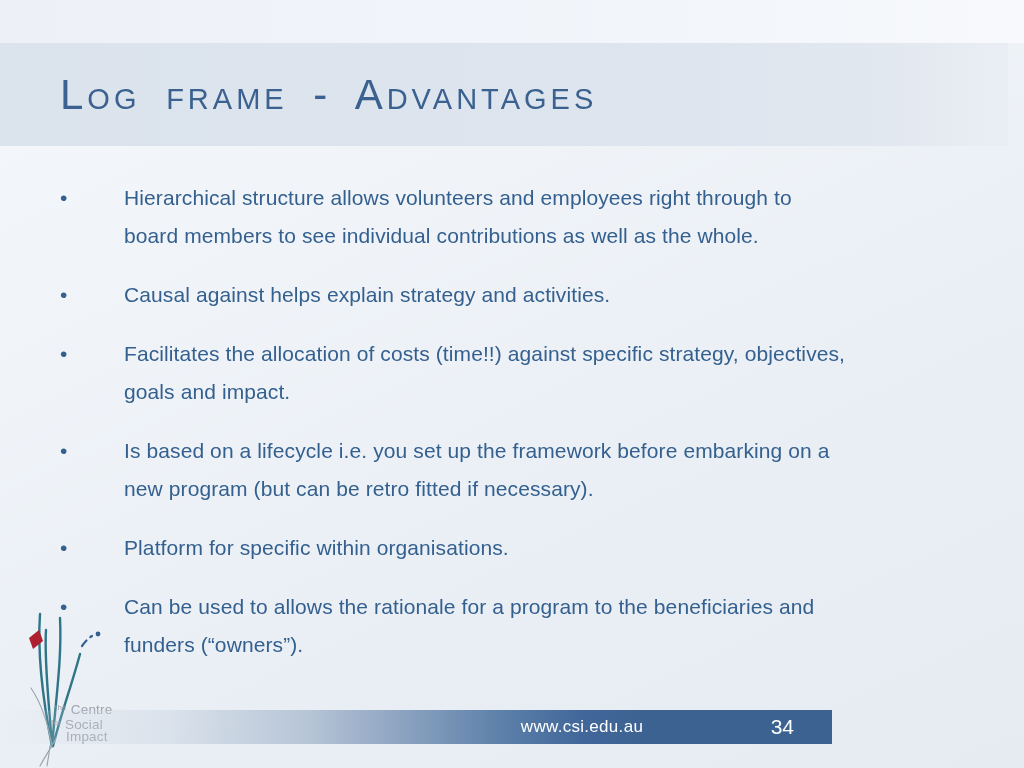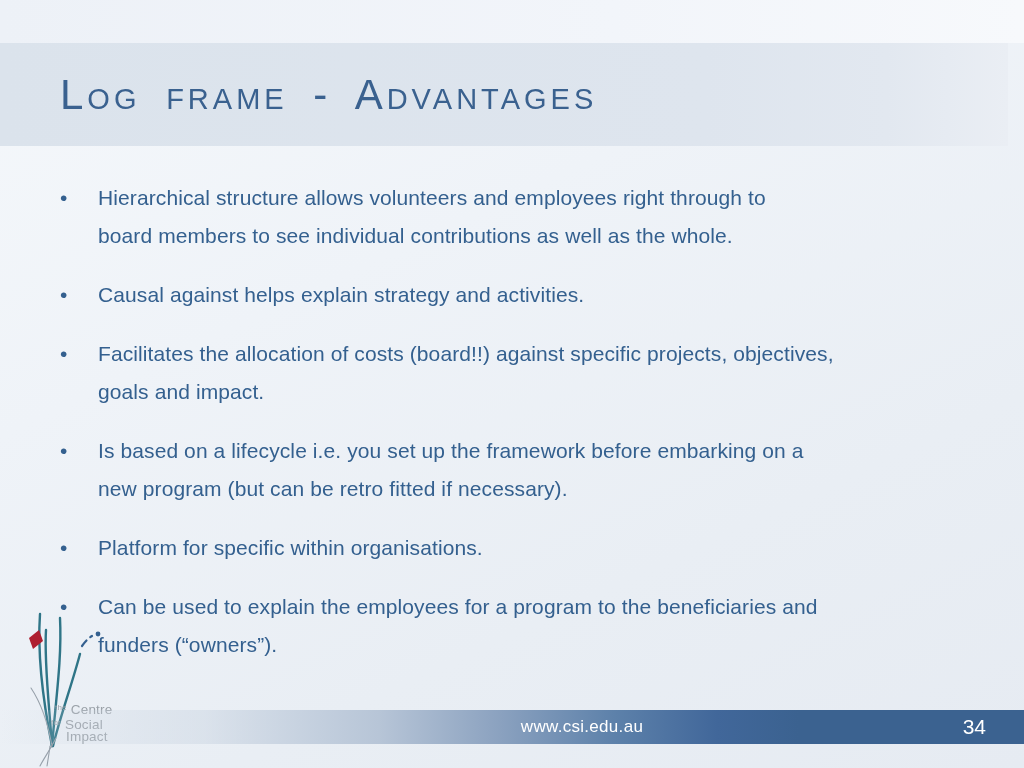--- a/index.html
+++ b/index.html
@@ -31,25 +31,25 @@
     position:absolute; left:60px; top:179px; width:930px;
     margin:0; padding:0; list-style:none;
   }
   .bullets li {
     display:flex;
     margin:0 0 21px 0;
     color:var(--body-text,#34608f);
     font-size:21px; line-height:38px;
   }
   .bullets .dot { flex:none; width:38px; font-size:21px; }
-  .bullets .bullet-text { flex:1; max-width:885px; white-space:pre-line; letter-spacing:0.1px; }
+  .bullets .bullet-text { flex:1; max-width:885px; white-space:pre-line; letter-spacing:0.1px;margin-left:26px; }
 
   
   .footer-bar {
-    position:absolute; left:0; top:710px; width:1024px; height:34px;
+    position:absolute; left:0; top:710px; width:832px; height:34px;
     background:linear-gradient(90deg,
       rgba(224,230,238,0) 0%,
       rgba(206,216,228,0.55) 20%,
       #b7c5d7 37%,
       #8aa1bf 49%,
       #5d81aa 60%,
       #41679a 70%,
       var(--footer-bar,#3b6290) 78%,
       var(--footer-bar,#3b6290) 100%);
   }
@@ -93,38 +93,38 @@
 board members to see individual contributions as well as the whole.</span>
       </li>
 
       <li>
         <span class="dot">•</span>
         <span class="bullet-text">Causal against helps explain strategy and activities.</span>
       </li>
 
       <li>
         <span class="dot">•</span>
-        <span class="bullet-text">Facilitates the allocation of costs (board!!) against specific projects, objectives,
+        <span class="bullet-text">Facilitates the allocation of costs (time!!) against specific strategy, objectives,
 goals and impact.</span>
       </li>
 
       <li>
         <span class="dot">•</span>
         <span class="bullet-text">Is based on a lifecycle i.e. you set up the framework before embarking on a
 new program (but can be retro fitted if necessary).</span>
       </li>
 
       <li>
         <span class="dot">•</span>
         <span class="bullet-text">Platform for specific within organisations.</span>
       </li>
 
       <li>
         <span class="dot">•</span>
-        <span class="bullet-text">Can be used to explain the employees for a program to the beneficiaries and
+        <span class="bullet-text">Can be used to allows the rationale for a program to the beneficiaries and
 funders (“owners”).</span>
       </li>
     </ul>
 
   <div class="logo">
     <svg width="160" height="172" viewBox="0 0 160 172">
 
       <g fill="none" stroke="#2f7587" stroke-width="2.4" stroke-linecap="round">
         <path d="M36,150 C28,110 21,62 24,18"></path>
         <path d="M36,150 C33,106 28,66 30,34"></path>

